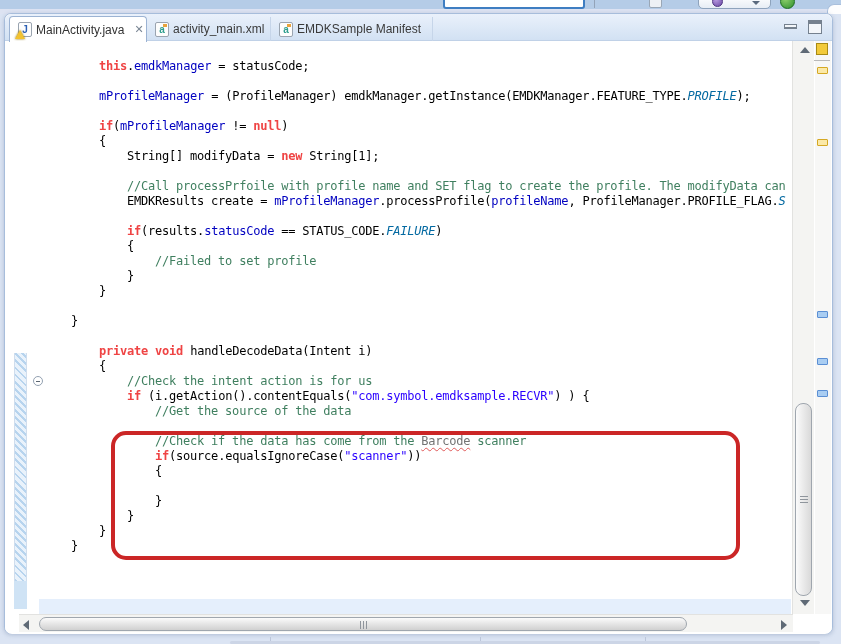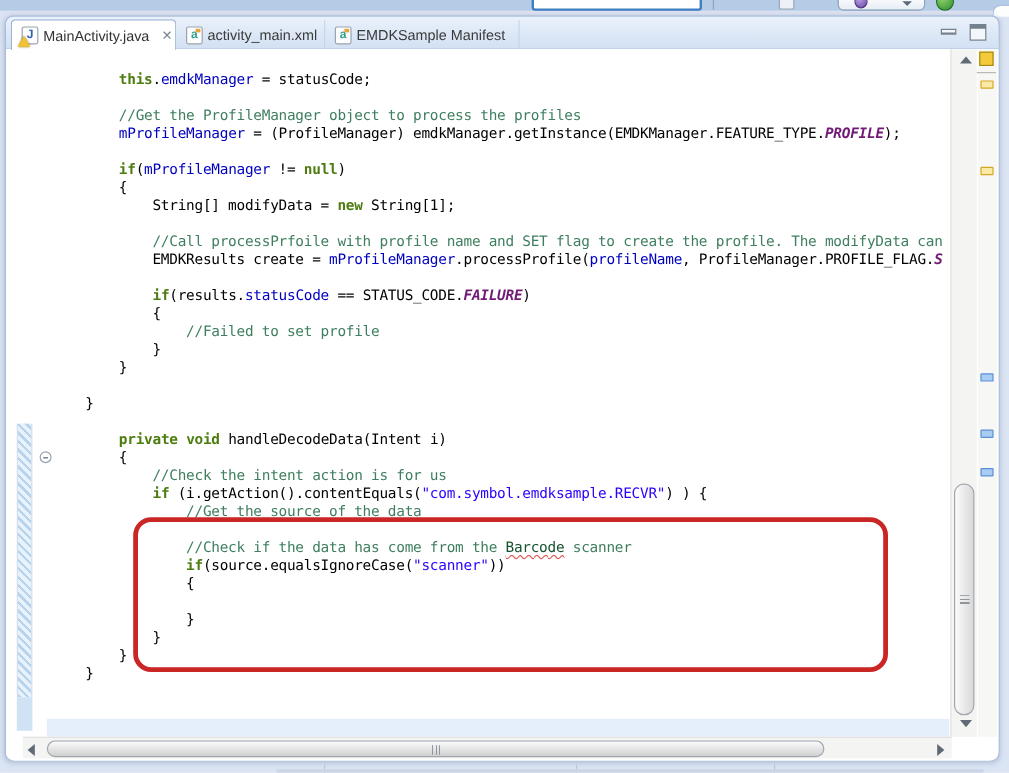--- a/index.html
+++ b/index.html
@@ -76,26 +76,26 @@
                border-radius:50%; background:#fff; }
   .fold-icon::after { content:""; position:absolute; left:2px; top:4px; width:4px; height:1px; background:#5a6570; }
 
   .cur-line { position:absolute; left:34px; top:558px; width:752px; height:15px; background:#e5effc; }
 
   .code { position:absolute; left:38px; top:0; width:748px; height:575px; padding-top:18px;
           font-family:"DejaVu Sans Mono","Liberation Mono",monospace; font-size:12px;
           letter-spacing:-0.22px; overflow:hidden; z-index:1; }
   .code .ln { height:15px; line-height:15px; white-space:pre; }
   .seg-d  { color:#000000; }
-  .seg-k  { color:#4d7c0f; font-weight:bold; }
+  .seg-k  { color:#ef4444; font-weight:bold; }
   .seg-f  { color:#0000c0; }
-  .seg-sf { color:#701a75; font-style:italic;font-weight:bold; }
+  .seg-sf { color:#0369a1; font-style:italic; }
   .seg-s  { color:#2a00ff; }
   .seg-c  { color:#3f7f5f; }
-  .seg-csp{ color:#14532d; text-decoration:underline wavy #e05a5a 1px; text-underline-offset:2px;text-align:center; }
+  .seg-csp{ color:#737373; text-decoration:underline wavy #e05a5a 1px; text-underline-offset:2px;text-align:center; }
 
   .redbox { position:absolute; left:106px; top:390px; width:629px; height:129px;
             border:4px solid #cb2626; border-radius:15px; z-index:5; }
 
   
   .vscroll { position:absolute; left:787px; top:0; width:22px; height:573px;
              background:#f4f4f2; border-left:1px solid #e2e2e0; }
   .arr { position:absolute; width:0; height:0; }
   .arr.up   { left:7px; top:6px;  border-left:5px solid transparent; border-right:5px solid transparent; border-bottom:6px solid #5f6a76; }
   .arr.down { left:7px; top:559px; border-left:5px solid transparent; border-right:5px solid transparent; border-top:6px solid #5f6a76; }
@@ -172,21 +172,20 @@
 
   <div class="ebody">
     <div class="diffbar"></div>
     <div class="diffbar2"></div>
     <div class="fold-icon"></div>
     <div class="cur-line"></div>
 
     <div class="code" id="code">
         <div class="ln"><span class="seg-d">        </span><span class="seg-k">this</span><span class="seg-d">.</span><span class="seg-f">emdkManager</span><span class="seg-d"> = statusCode;</span></div>
         <div class="ln"></div>
-        <div class="ln"><span class="seg-c">        //Get the ProfileManager object to process the profiles</span></div>
         <div class="ln"><span class="seg-d">        </span><span class="seg-f">mProfileManager</span><span class="seg-d"> = (ProfileManager) emdkManager.getInstance(EMDKManager.FEATURE_TYPE.</span><span class="seg-sf">PROFILE</span><span class="seg-d">);</span></div>
         <div class="ln"></div>
         <div class="ln"><span class="seg-d">        </span><span class="seg-k">if</span><span class="seg-d">(</span><span class="seg-f">mProfileManager</span><span class="seg-d"> != </span><span class="seg-k">null</span><span class="seg-d">)</span></div>
         <div class="ln"><span class="seg-d">        {</span></div>
         <div class="ln"><span class="seg-d">            String[] modifyData = </span><span class="seg-k">new</span><span class="seg-d"> String[1];</span></div>
         <div class="ln"></div>
         <div class="ln"><span class="seg-c">            //Call processPrfoile with profile name and SET flag to create the profile. The modifyData can</span></div>
         <div class="ln"><span class="seg-d">            EMDKResults create = </span><span class="seg-f">mProfileManager</span><span class="seg-d">.processProfile(</span><span class="seg-f">profileName</span><span class="seg-d">, ProfileManager.PROFILE_FLAG.</span><span class="seg-sf">S</span></div>
         <div class="ln"></div>
         <div class="ln"><span class="seg-d">            </span><span class="seg-k">if</span><span class="seg-d">(results.</span><span class="seg-f">statusCode</span><span class="seg-d"> == STATUS_CODE.</span><span class="seg-sf">FAILURE</span><span class="seg-d">)</span></div>

